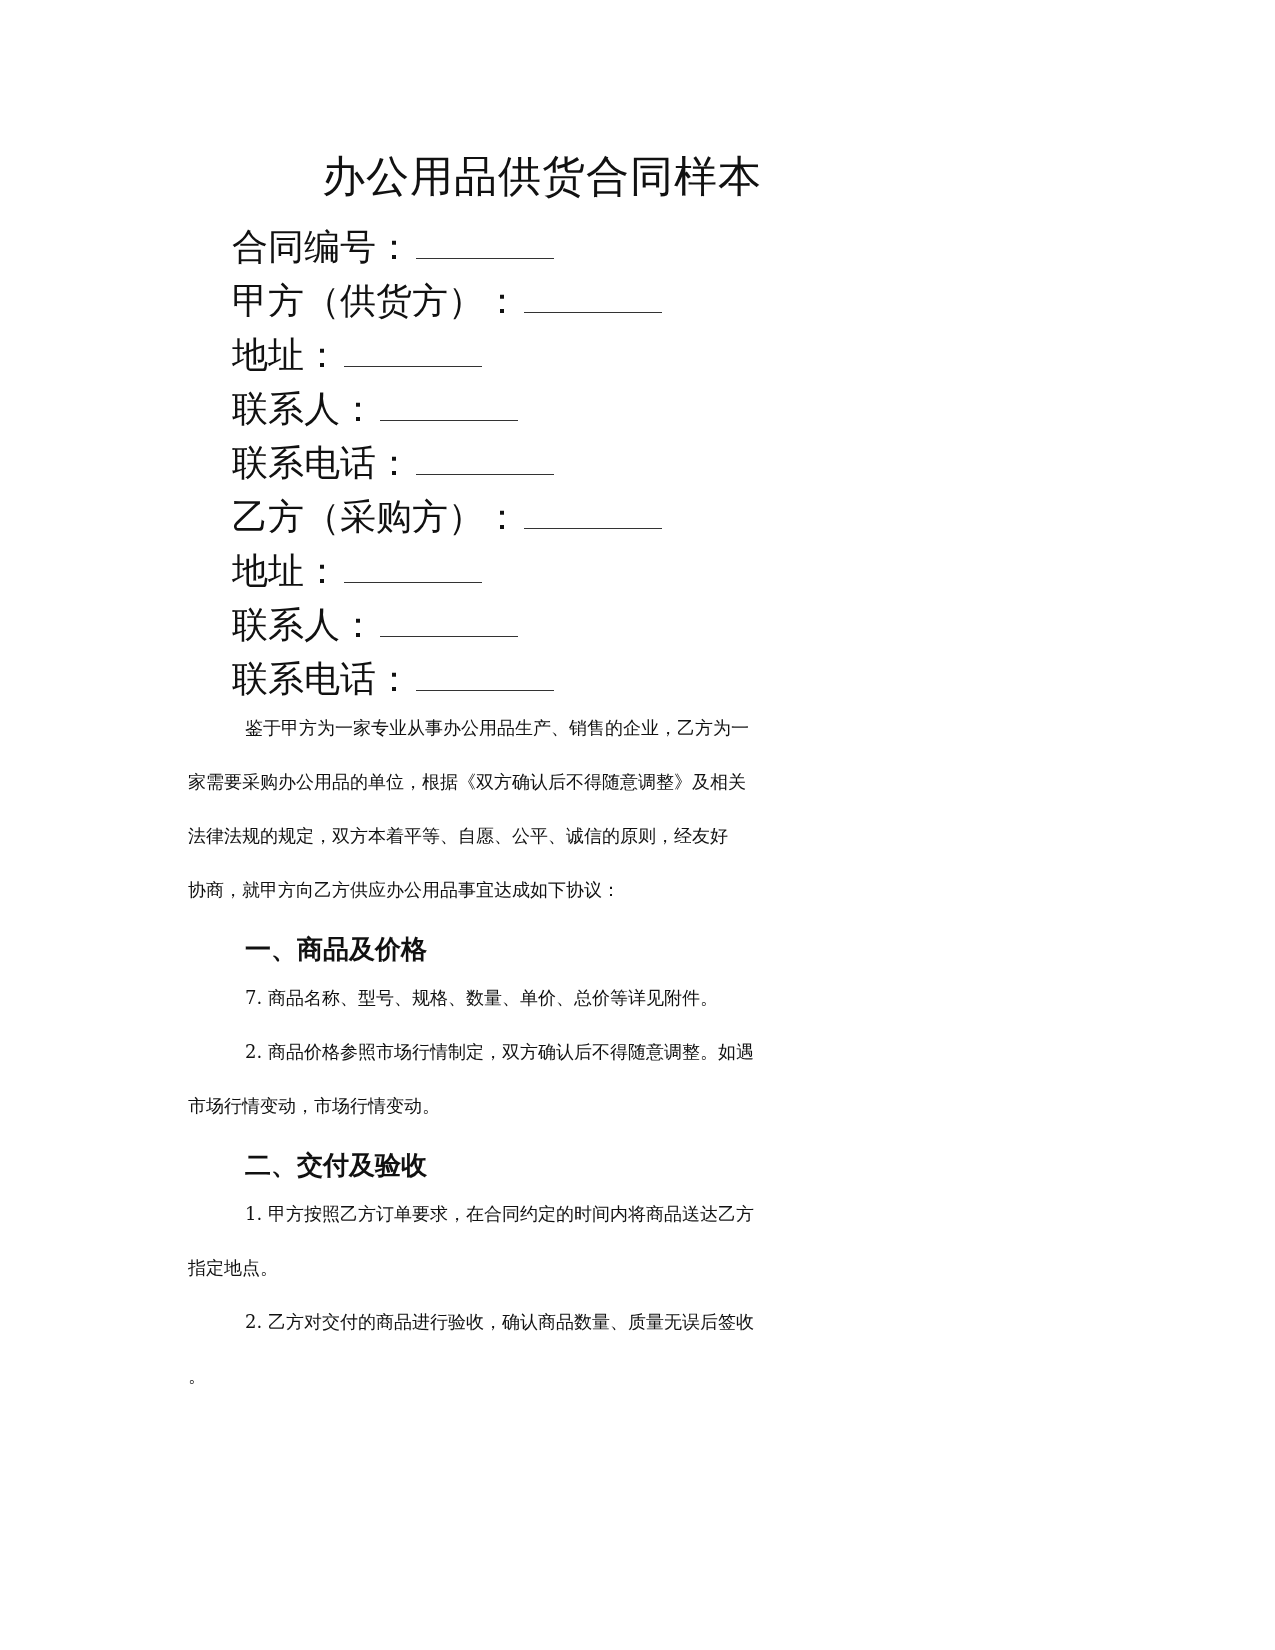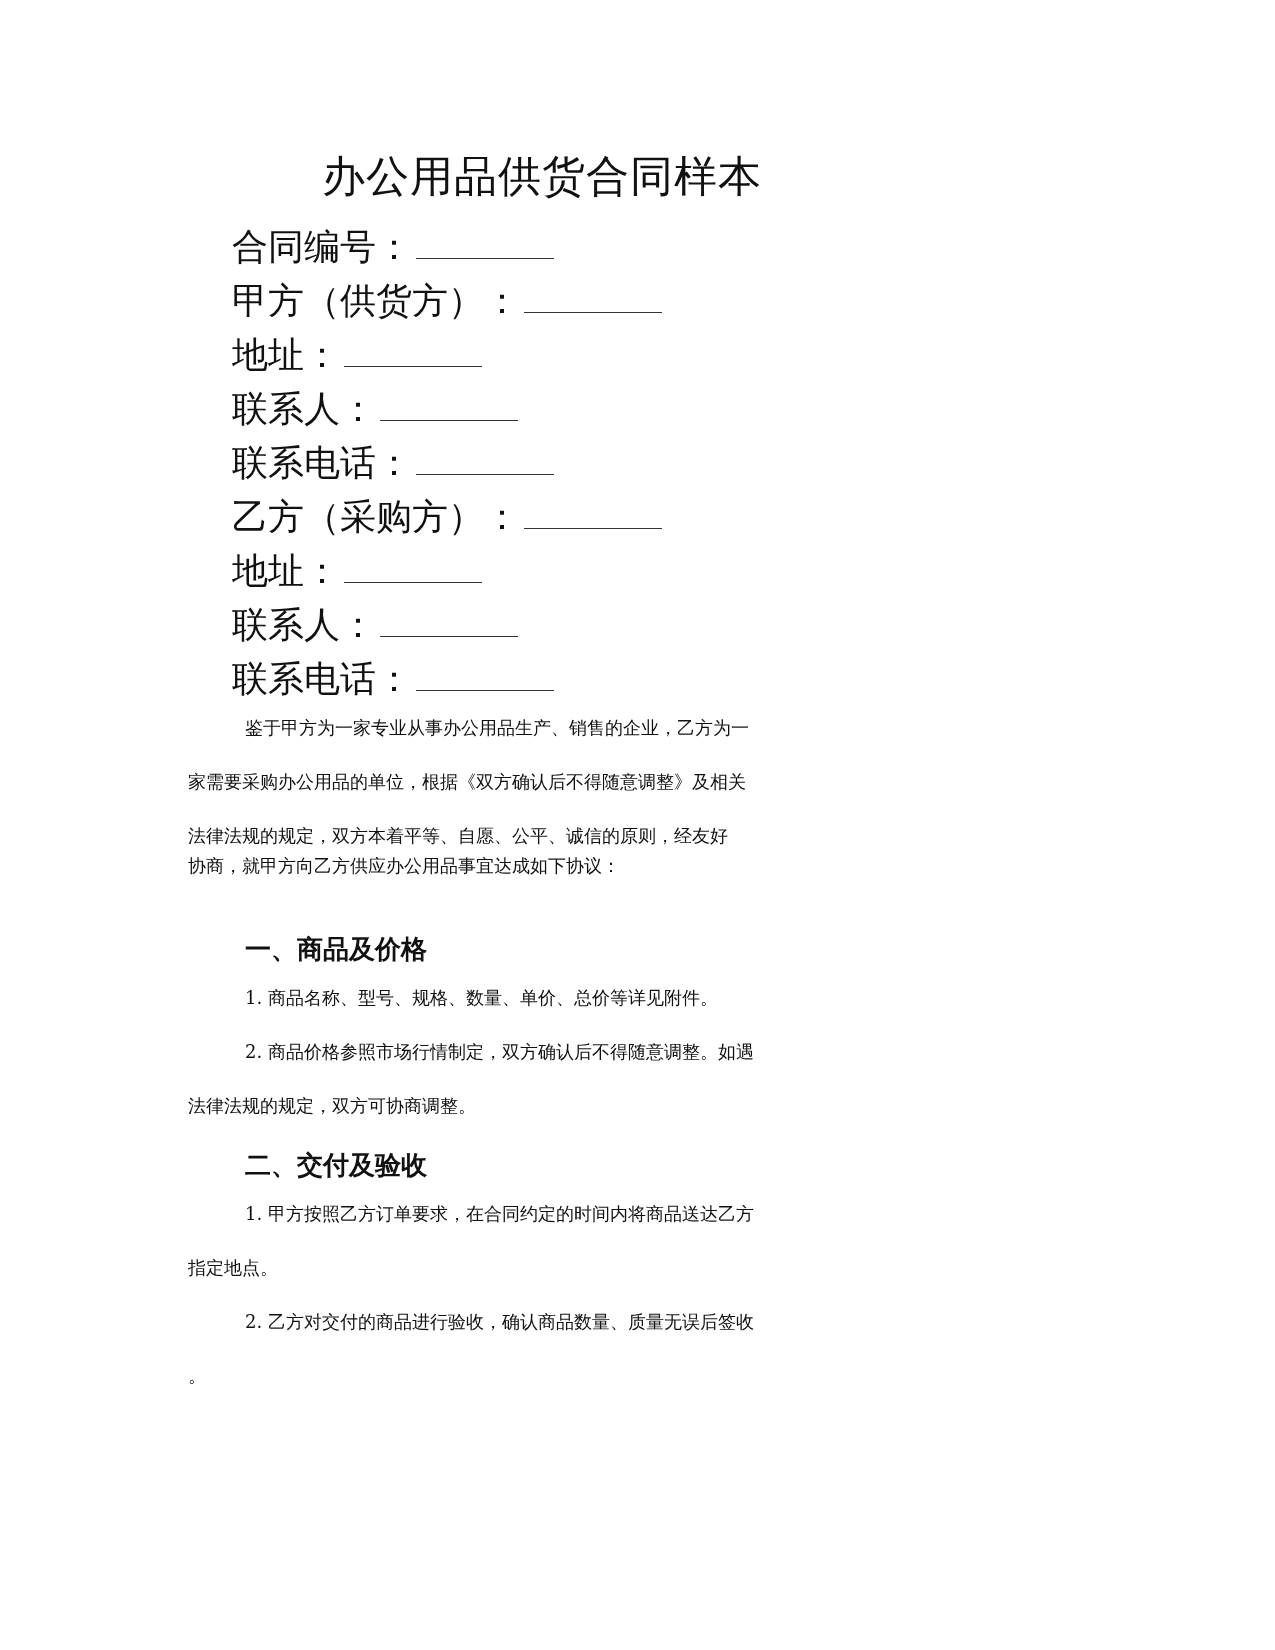--- a/index.html
+++ b/index.html
@@ -26,26 +26,26 @@
   <div class="field" style="top:446px"><span>联系电话：</span><span class="blank" style="width:138px"></span></div>
   <div class="field" style="top:500px"><span>乙方（采购方）：</span><span class="blank" style="width:138px"></span></div>
   <div class="field" style="top:554px"><span>地址：</span><span class="blank" style="width:138px"></span></div>
   <div class="field" style="top:608px"><span>联系人：</span><span class="blank" style="width:138px"></span></div>
   <div class="field" style="top:662px"><span>联系电话：</span><span class="blank" style="width:138px"></span></div>
 
   <div>
     <div class="line" style="top:716px; left:245px">鉴于甲方为一家专业从事办公用品生产、销售的企业，乙方为一</div>
     <div class="line" style="top:770px; left:188px">家需要采购办公用品的单位，根据《双方确认后不得随意调整》及相关</div>
     <div class="line" style="top:824px; left:188px">法律法规的规定，双方本着平等、自愿、公平、诚信的原则，经友好</div>
-    <div class="line" style="top:854px; left:188px">协商，就甲方向乙方供应办公用品事宜达成如下协议：</div>
+    <div class="line" style="top:878px; left:188px">协商，就甲方向乙方供应办公用品事宜达成如下协议：</div>
   </div>
 
   <div class="heading" style="top:932px">一、商品及价格</div>
-  <div class="line" style="top:986px; left:245px">1. 商品名称、型号、规格、数量、单价、总价等详见附件。</div>
+  <div class="line" style="top:986px; left:245px">7. 商品名称、型号、规格、数量、单价、总价等详见附件。</div>
   <div class="line" style="top:1040px; left:245px">2. 商品价格参照市场行情制定，双方确认后不得随意调整。如遇</div>
-  <div class="line" style="top:1094px; left:188px">法律法规的规定，双方可协商调整。</div>
+  <div class="line" style="top:1094px; left:188px">市场行情变动，市场行情变动。</div>
 
   <div class="heading" style="top:1148px">二、交付及验收</div>
   <div class="line" style="top:1202px; left:245px">1. 甲方按照乙方订单要求，在合同约定的时间内将商品送达乙方</div>
   <div class="line" style="top:1256px; left:188px">指定地点。</div>
   <div class="line" style="top:1310px; left:245px">2. 乙方对交付的商品进行验收，确认商品数量、质量无误后签收</div>
   <div class="line" style="top:1364px; left:188px">。</div>
 </div>
 
 </body></html>

